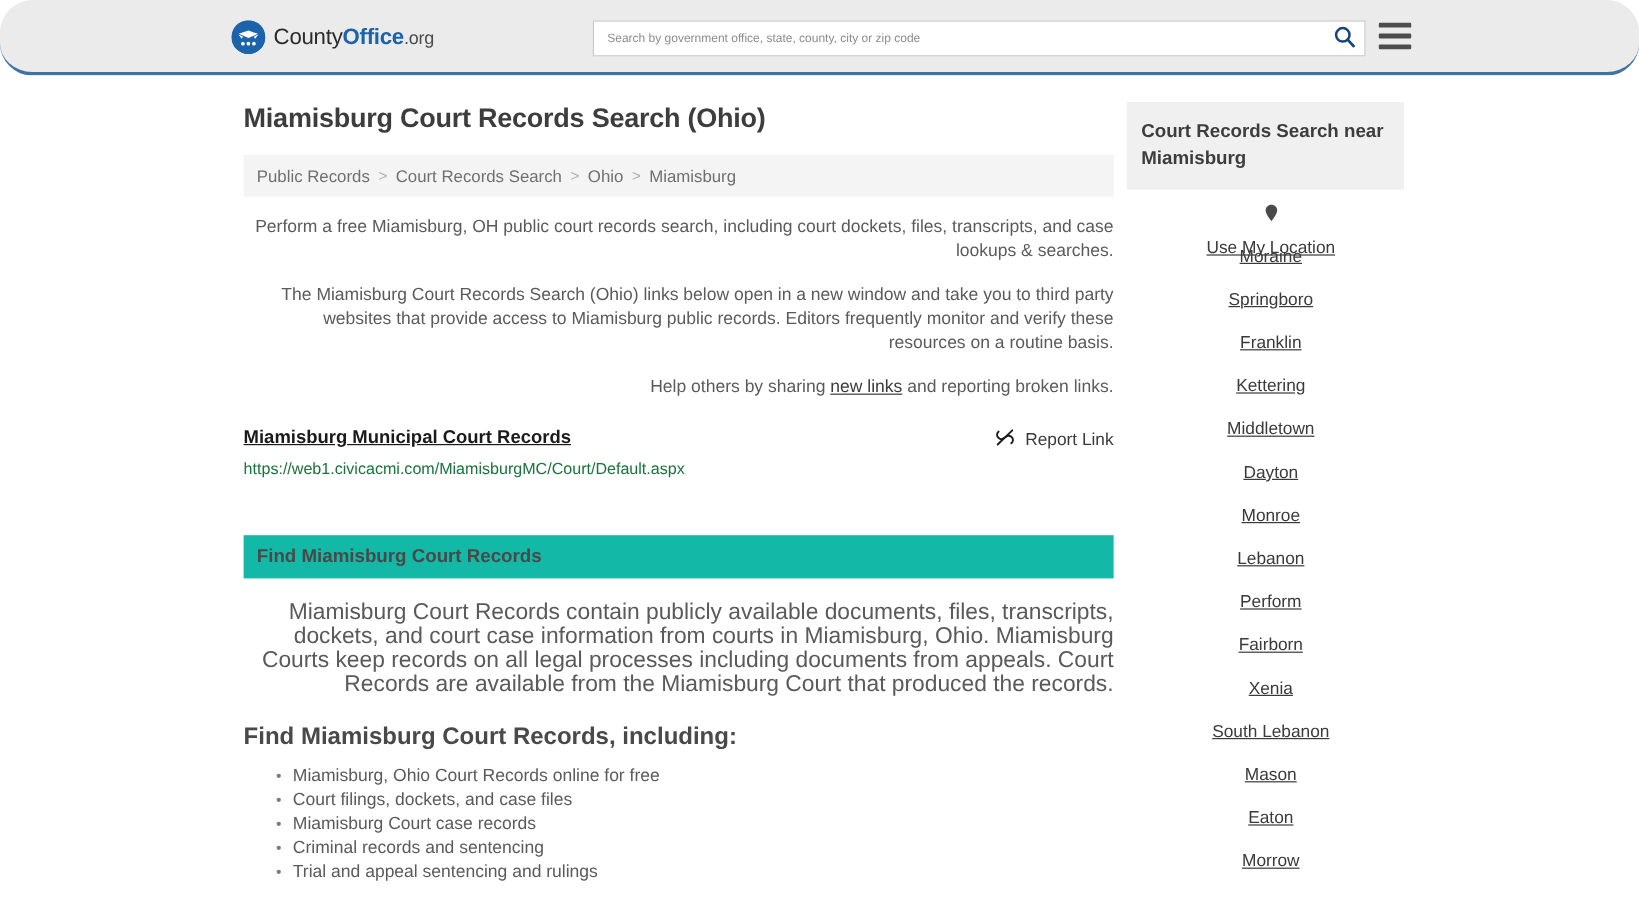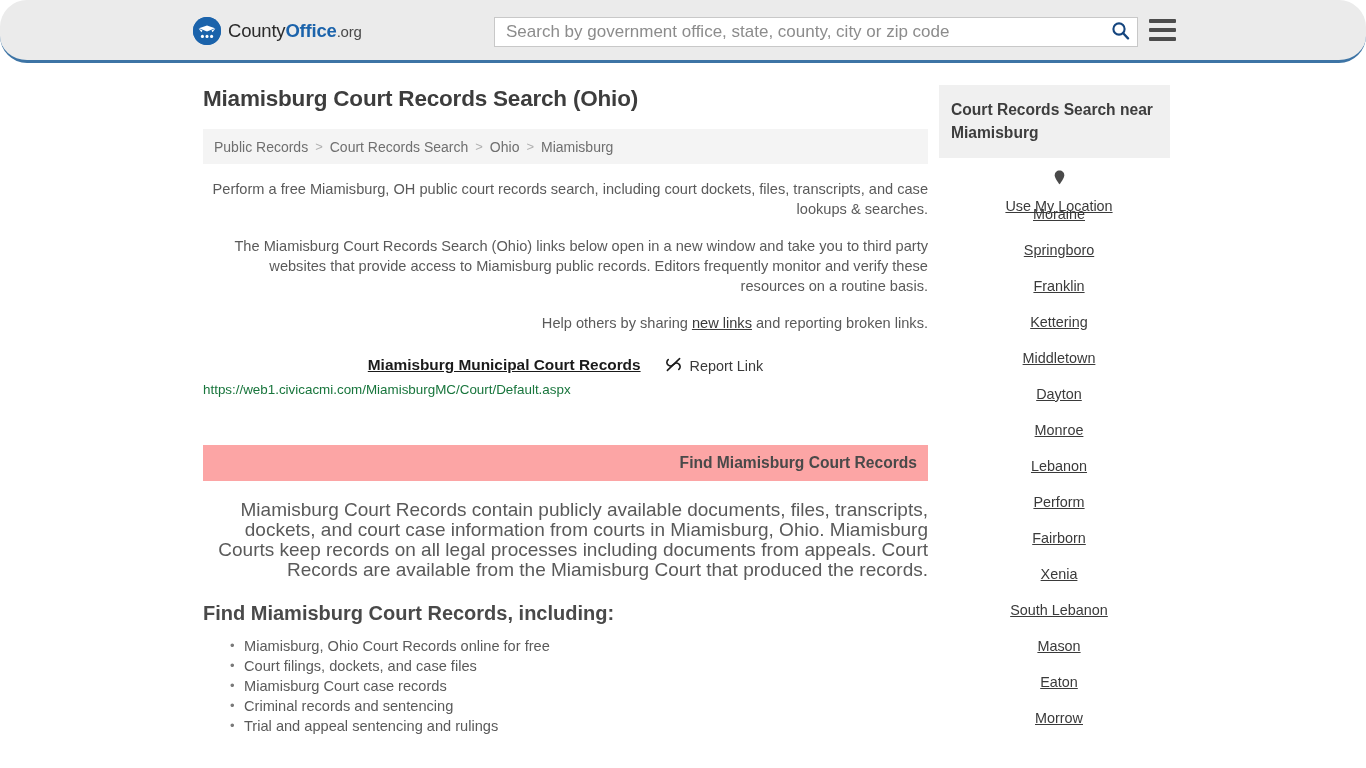--- a/index.html
+++ b/index.html
@@ -69,21 +69,21 @@
     display: flex;
     align-items: center;
   }
   .search-input {
     flex: 1 1 auto;
     height: 28px;
     border: 0;
     outline: none;
     background: transparent;
     padding: 0 8px 0 11px;
-    font-size: 17px;
+    font-size: 10px;
     color: #14532d;
     font-family: "Liberation Sans", sans-serif;
   }
   .search-input::placeholder { color: #8c8c8c; opacity: 1; }
   .search-btn {
     width: 34px;
     height: 28px;
     border: 0;
     background: transparent;
     cursor: pointer;
@@ -170,21 +170,21 @@
     color: #5a5a5a;
     text-align: right;
   }
   p.para a { color: #3a3a3a; text-decoration: underline; }
 
   
   .result { margin-top: 22px; position: relative; }
   .result-head {
     display: flex;
     align-items: flex-start;
-    justify-content: center;
+    justify-content: space-between;
     gap: 24px;
   }
   a.result-title {
     font-size: 15.4px;
     font-weight: bold;
     color: #1a1a1a;
     text-decoration: underline;
     line-height: 20px;
   }
   .report-link {
@@ -208,26 +208,25 @@
   .result-desc {
     margin: 3px 0 0 0;
     font-size: 14.8px;
     line-height: 25px;
     color: #5a5a5a;
   }
 
   
   .section-bar {
     margin-top: 47px;
-    background: #fca5a5;
+    background: #14b8a6;
     height: 36px;
     display: flex;
     align-items: center;
     padding: 0 11px;
-    justify-content: flex-end;
   }
   .section-bar h2 {
     margin: 0;
     font-size: 15.6px;
     font-weight: bold;
     color: #494949;
   }
   .section-body { padding-top: 19px; }
   .section-body p.body-para {
     margin: 0 0 22px 0;

